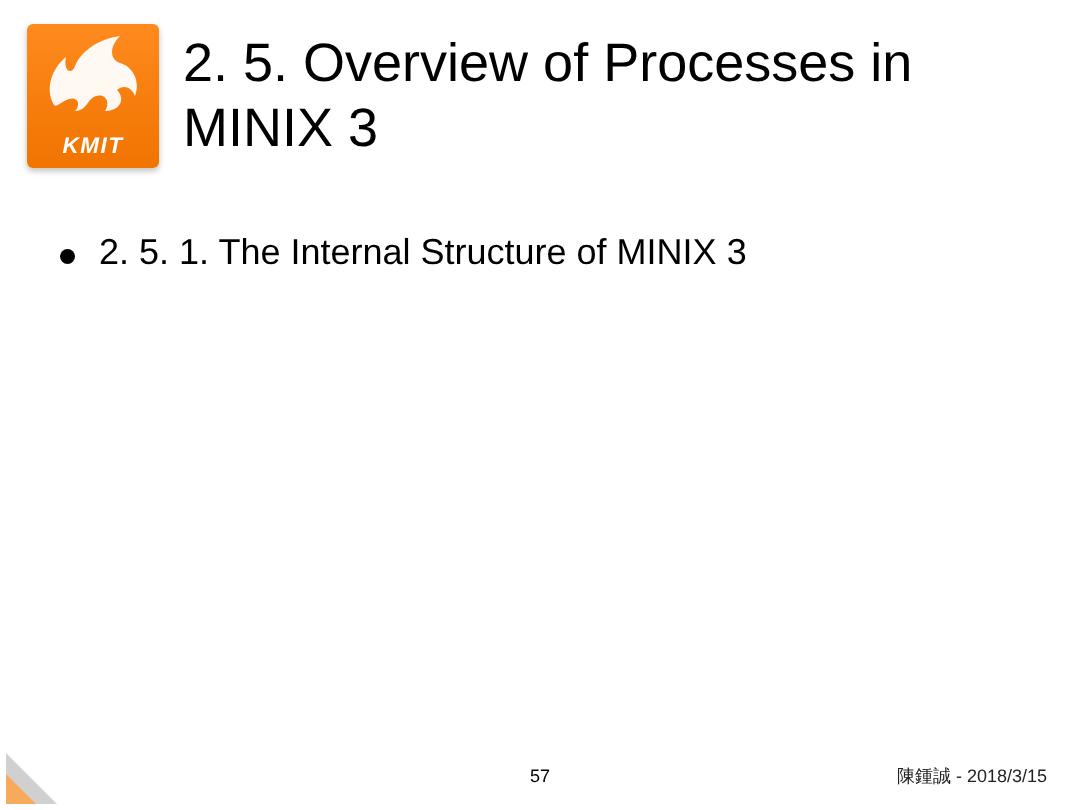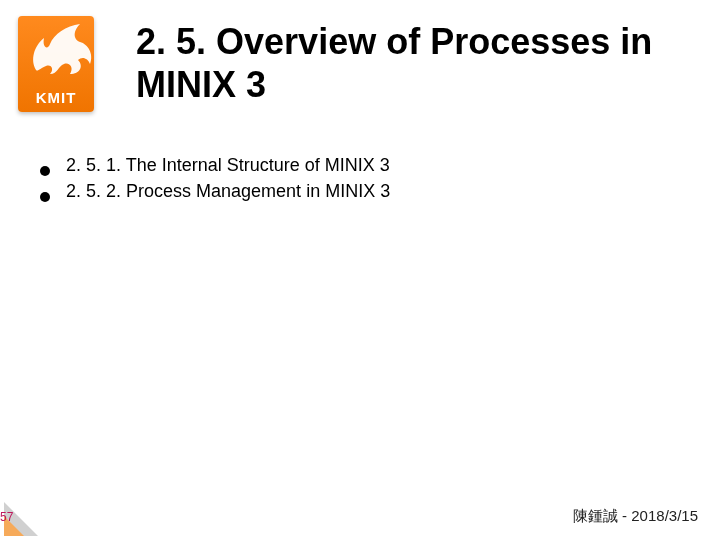--- a/index.html
+++ b/index.html
@@ -3,58 +3,59 @@
 <meta charset="utf-8">
 <style>
   * { margin: 0; padding: 0; box-sizing: border-box; }
   html, body { width: 720px; height: 540px; font-family: Arial, "Microsoft JhengHei", sans-serif; background: #fff; color: #000; }
   .slide { position: relative; width: 720px; height: 540px; }
 
   .logo {
     position: absolute;
     left: 18px;
     top: 16px;
-    width: 76px;
+    width: 88px;
     height: 96px;
     background: linear-gradient(#ff8a1e, #f07400);
     border-radius: 4px;
     box-shadow: 0 2px 4px rgba(0,0,0,.25);
     color: #fff;
     overflow: hidden;
+    font-style: italic;
   }
   .logo svg { position: absolute; top: 4px; left: 6px; }
   .logo-label {
     position: absolute;
     bottom: 6px;
     left: 0; right: 0;
     text-align: center;
     font-size: 15px;
     font-weight: 700;
     letter-spacing: 1px;
   }
 
   .title {
     position: absolute;
-    left: 136px;
+    left: 122px;
     top: 20px;
     width: 580px;
     font-size: 36px;
-    font-weight: 700;
+    font-weight: 400;
     line-height: 1.2;
   }
 
   .bullets {
     position: absolute;
     left: 36px;
     top: 152px;
     width: 650px;
     list-style: none;
   }
   .bullets li {
-    font-size: 18px;
+    font-size: 24px;
     line-height: 1.45;
     padding-left: 30px;
     position: relative;
   }
   .bullets li::before {
     content: "";
     position: absolute;
     left: 4px;
     top: 14px;
     width: 10px;
@@ -82,49 +83,48 @@
     position: absolute;
     left: 0; bottom: 0;
     border-left: 20px solid rgba(255,160,60,.8);
     border-top: 20px solid transparent;
   }
 
   .page-num {
     position: absolute;
     left: 0; right: 0;
     bottom: 16px;
-    text-align: left;
+    text-align: center;
     font-size: 12px;
-    color: #be185d;
+    color: #000000;
   }
   .footer-right {
     position: absolute;
     right: 22px;
     bottom: 14px;
-    font-size: 15px;
+    font-size: 12px;
     color: #222;
   }
 </style>
 </head>
 <body>
 
 <div class="slide">
 
   <div class="logo">
     <svg width="76" height="58" viewBox="0 0 76 58">
       <path d="M12 50 C6 40 10 26 20 18 C18 28 24 30 26 24 C30 14 42 6 56 4 C48 12 50 20 56 22 C64 24 70 34 66 44 C64 38 58 36 54 40 C60 46 56 54 46 54 C50 48 46 42 40 44 C34 46 34 54 26 54 C30 50 28 44 22 46 C16 48 14 52 12 50 Z" fill="#ffffff" opacity="0.95"></path>
     </svg>
     <div class="logo-label">KMIT</div>
   </div>
 
   <h1 class="title">2. 5. Overview of Processes in MINIX 3</h1>
 
   <ul class="bullets">
     <li>2. 5. 1. The Internal Structure of MINIX 3</li>
-    <li>2. 5. 2. Process Management in MINIX 3</li>
   </ul>
 
   <div class="corner"></div>
 
   <div class="page-num">57</div>
   <div class="footer-right">陳鍾誠 - 2018/3/15</div>
 
 </div>
 
 </body></html>

